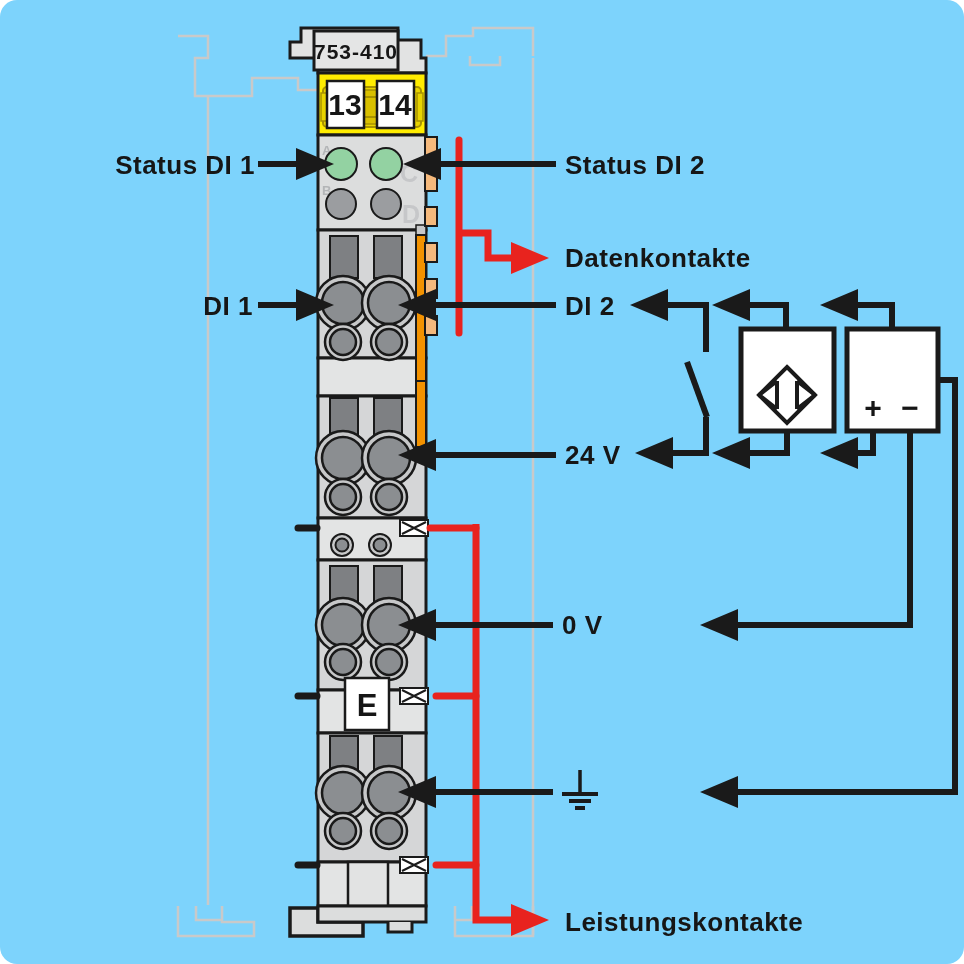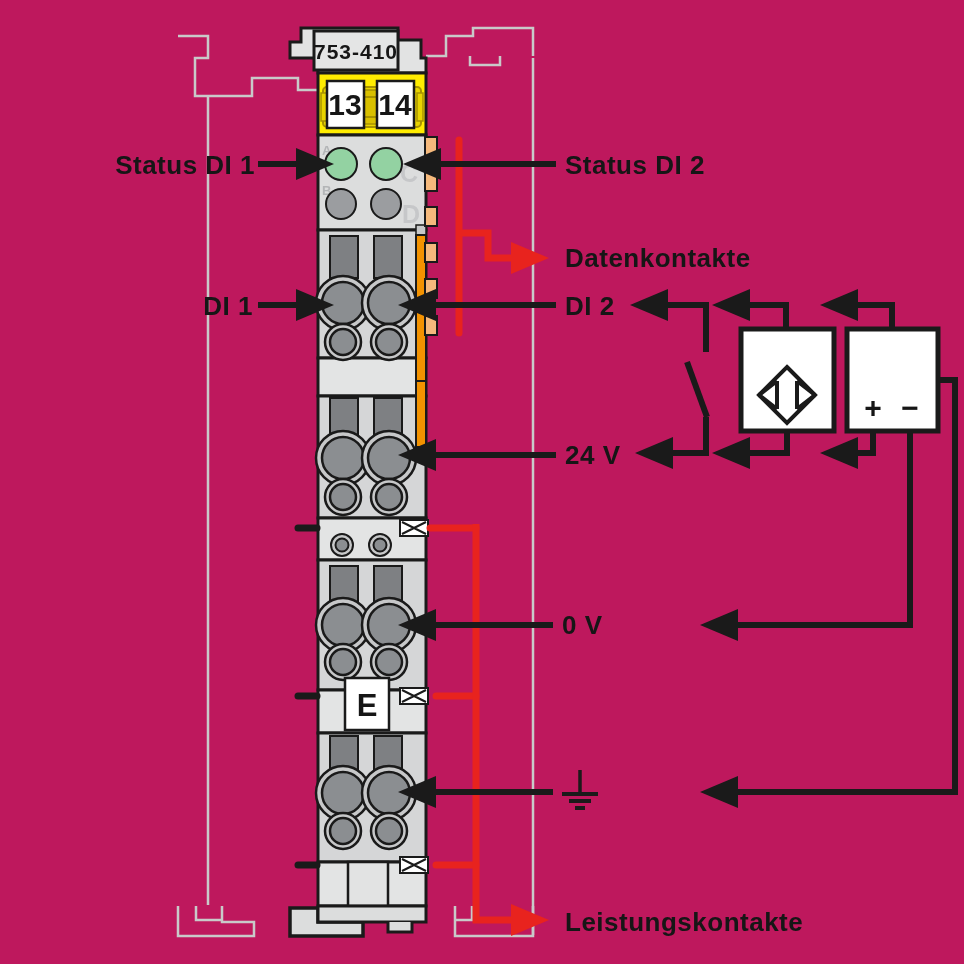--- a/index.html
+++ b/index.html
@@ -1,16 +1,16 @@
 <!DOCTYPE html>
 <html style="--c-red: #e8231e; --c-yellow: #ffec00; --c-yellow_dark: #e8d400; --c-yellow_deep: #d9c000; --c-yellow_edge: #a89300; --c-orange: #f39200; --c-contact_orange: #f5b97c; --c-led_green: #93d2a2; --c-led_gray: #9b9da0; --c-body: #dcdddd; --c-body_dark: #d5d6d7; --c-body_light: #e3e4e4; --c-disc: #8b8e91; --c-ring: #c7c8c9; --c-rail: #c9c9c9; --c-outline: #1a1a1a;"><head>
 <meta charset="utf-8">
 <style>
   html,body{margin:0;padding:0;background:#ffffff;}
-  .canvas{width:964px;height:964px;position:relative;background:#be185d;font-family:"Liberation Sans",sans-serif;}
+  .canvas{width:964px;height:964px;position:relative;background:#7dd3fc;font-family:"Liberation Sans",sans-serif;border-radius:17px;}
   svg{display:block;}
   svg text{font-family:"Liberation Sans",sans-serif;fill:#161616;}
   .lbl{font-size:26px;font-weight:bold;letter-spacing:0.5px;}
   .pn{font-size:21px;font-weight:bold;letter-spacing:1px;}
   .num{font-size:30px;font-weight:bold;}
   .ebx{font-size:31px;font-weight:bold;}
   .pm{font-size:30px;font-weight:bold;}
   .ledS{font-size:13px;font-weight:bold;fill:#b3b5b7;}
   .ledL{font-size:25px;font-weight:bold;fill:#c6c7c9;}
   .rail{stroke:var(--c-rail,#c9c9c9);stroke-width:2.5;fill:none;}

